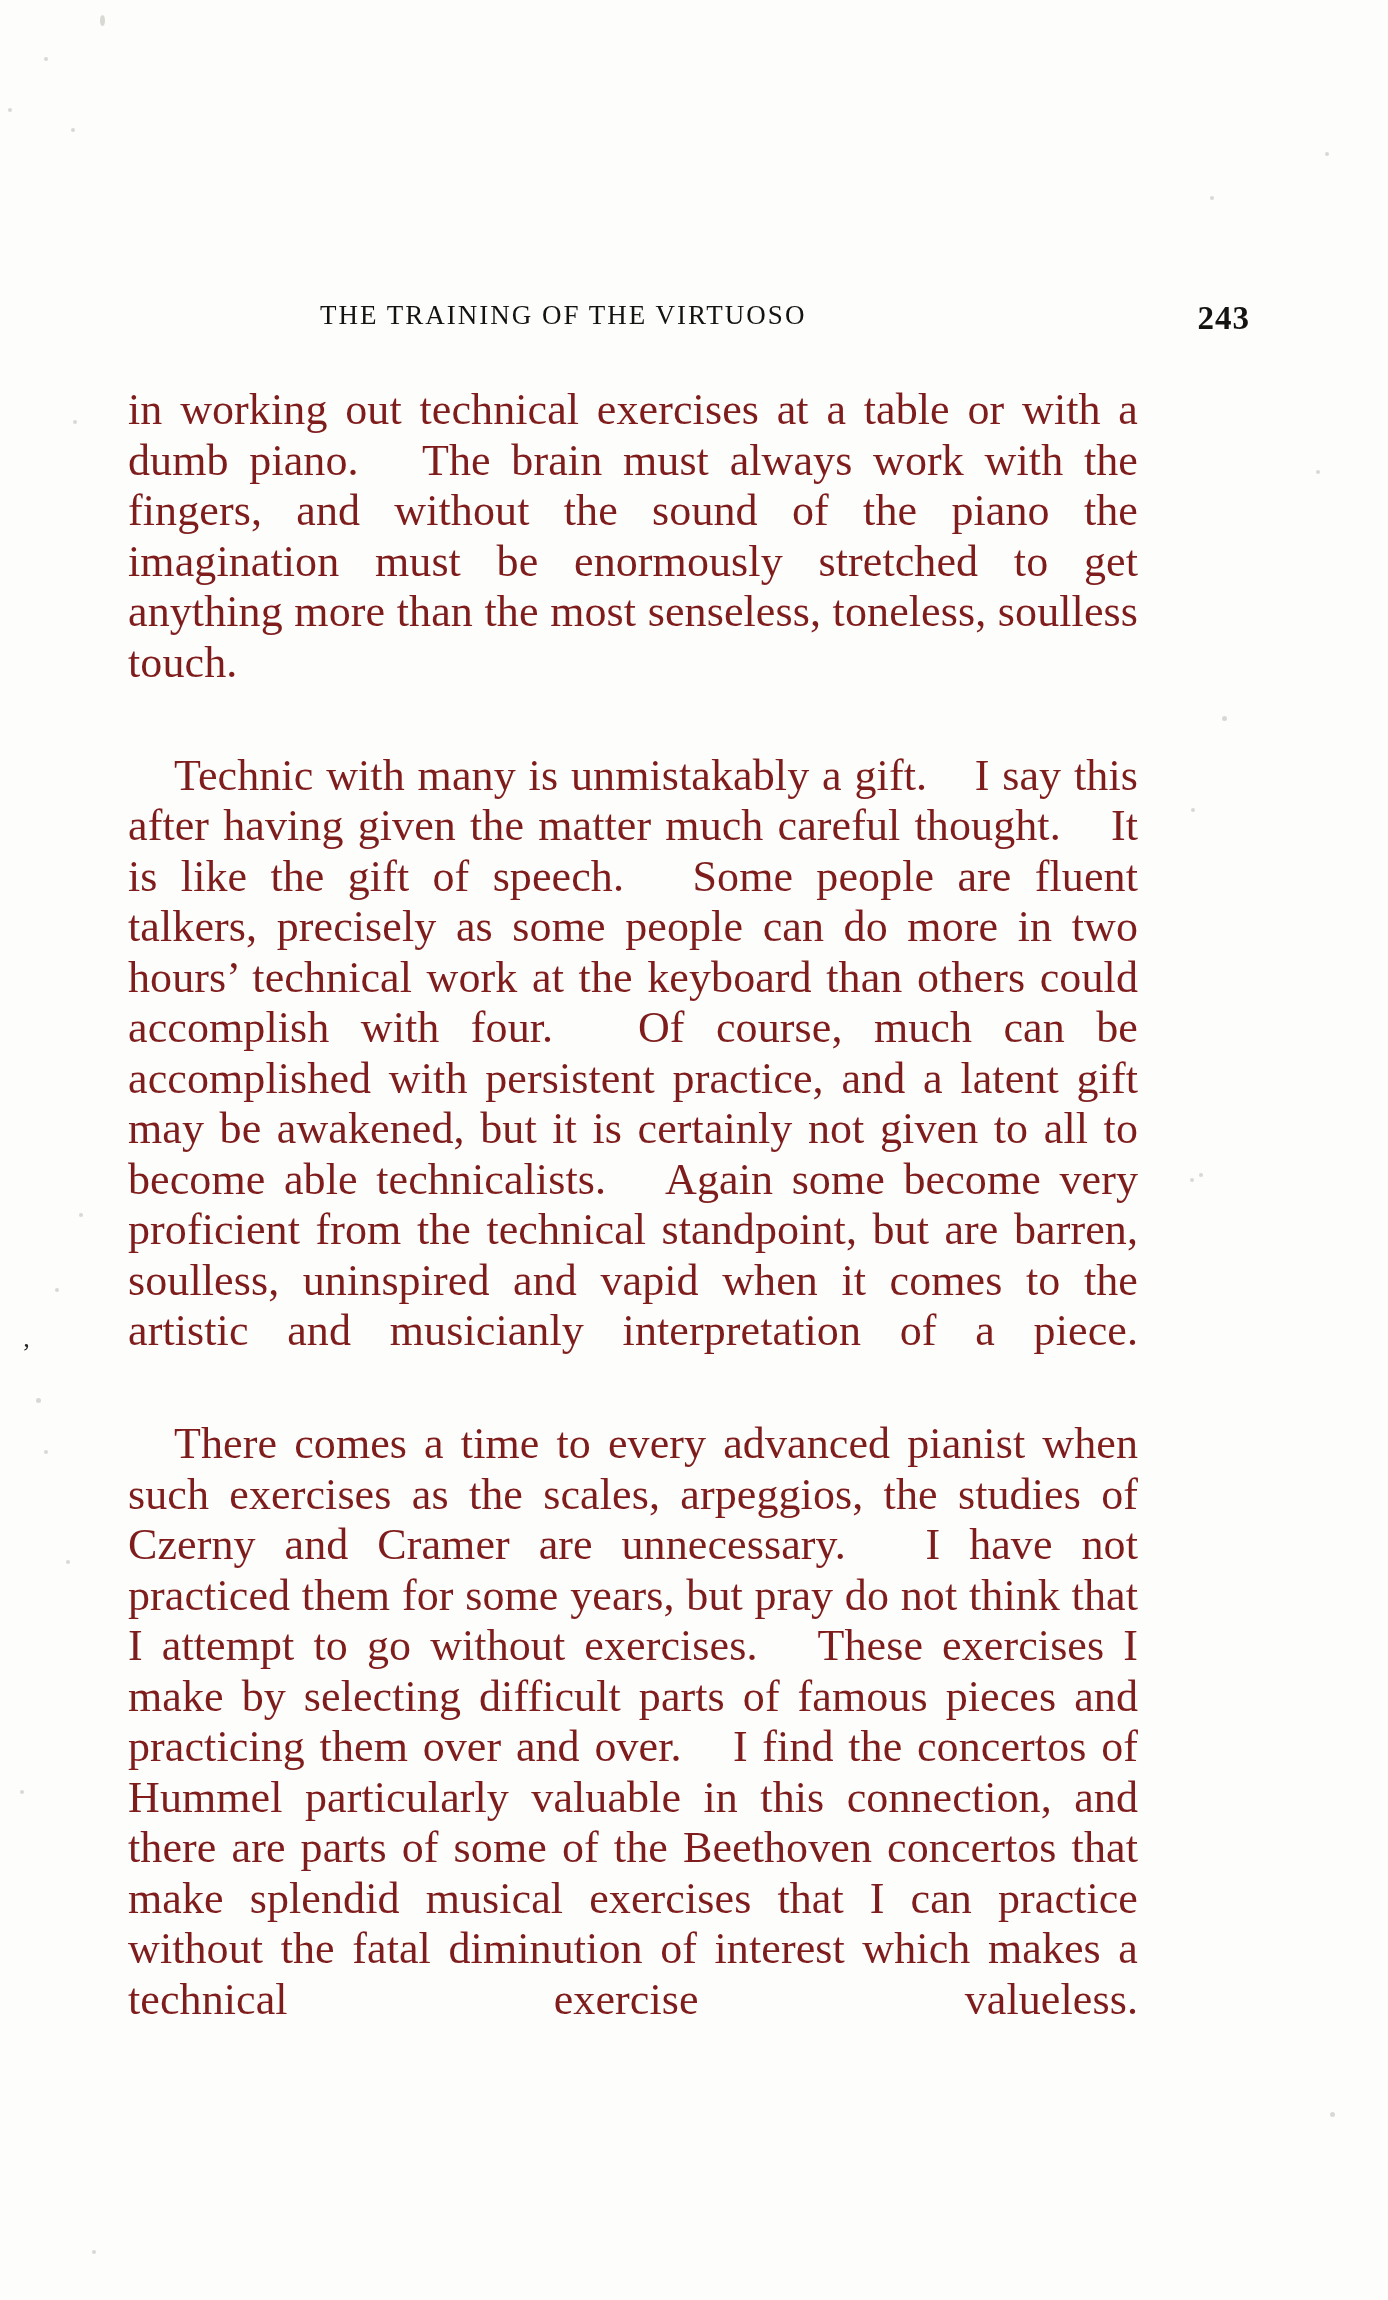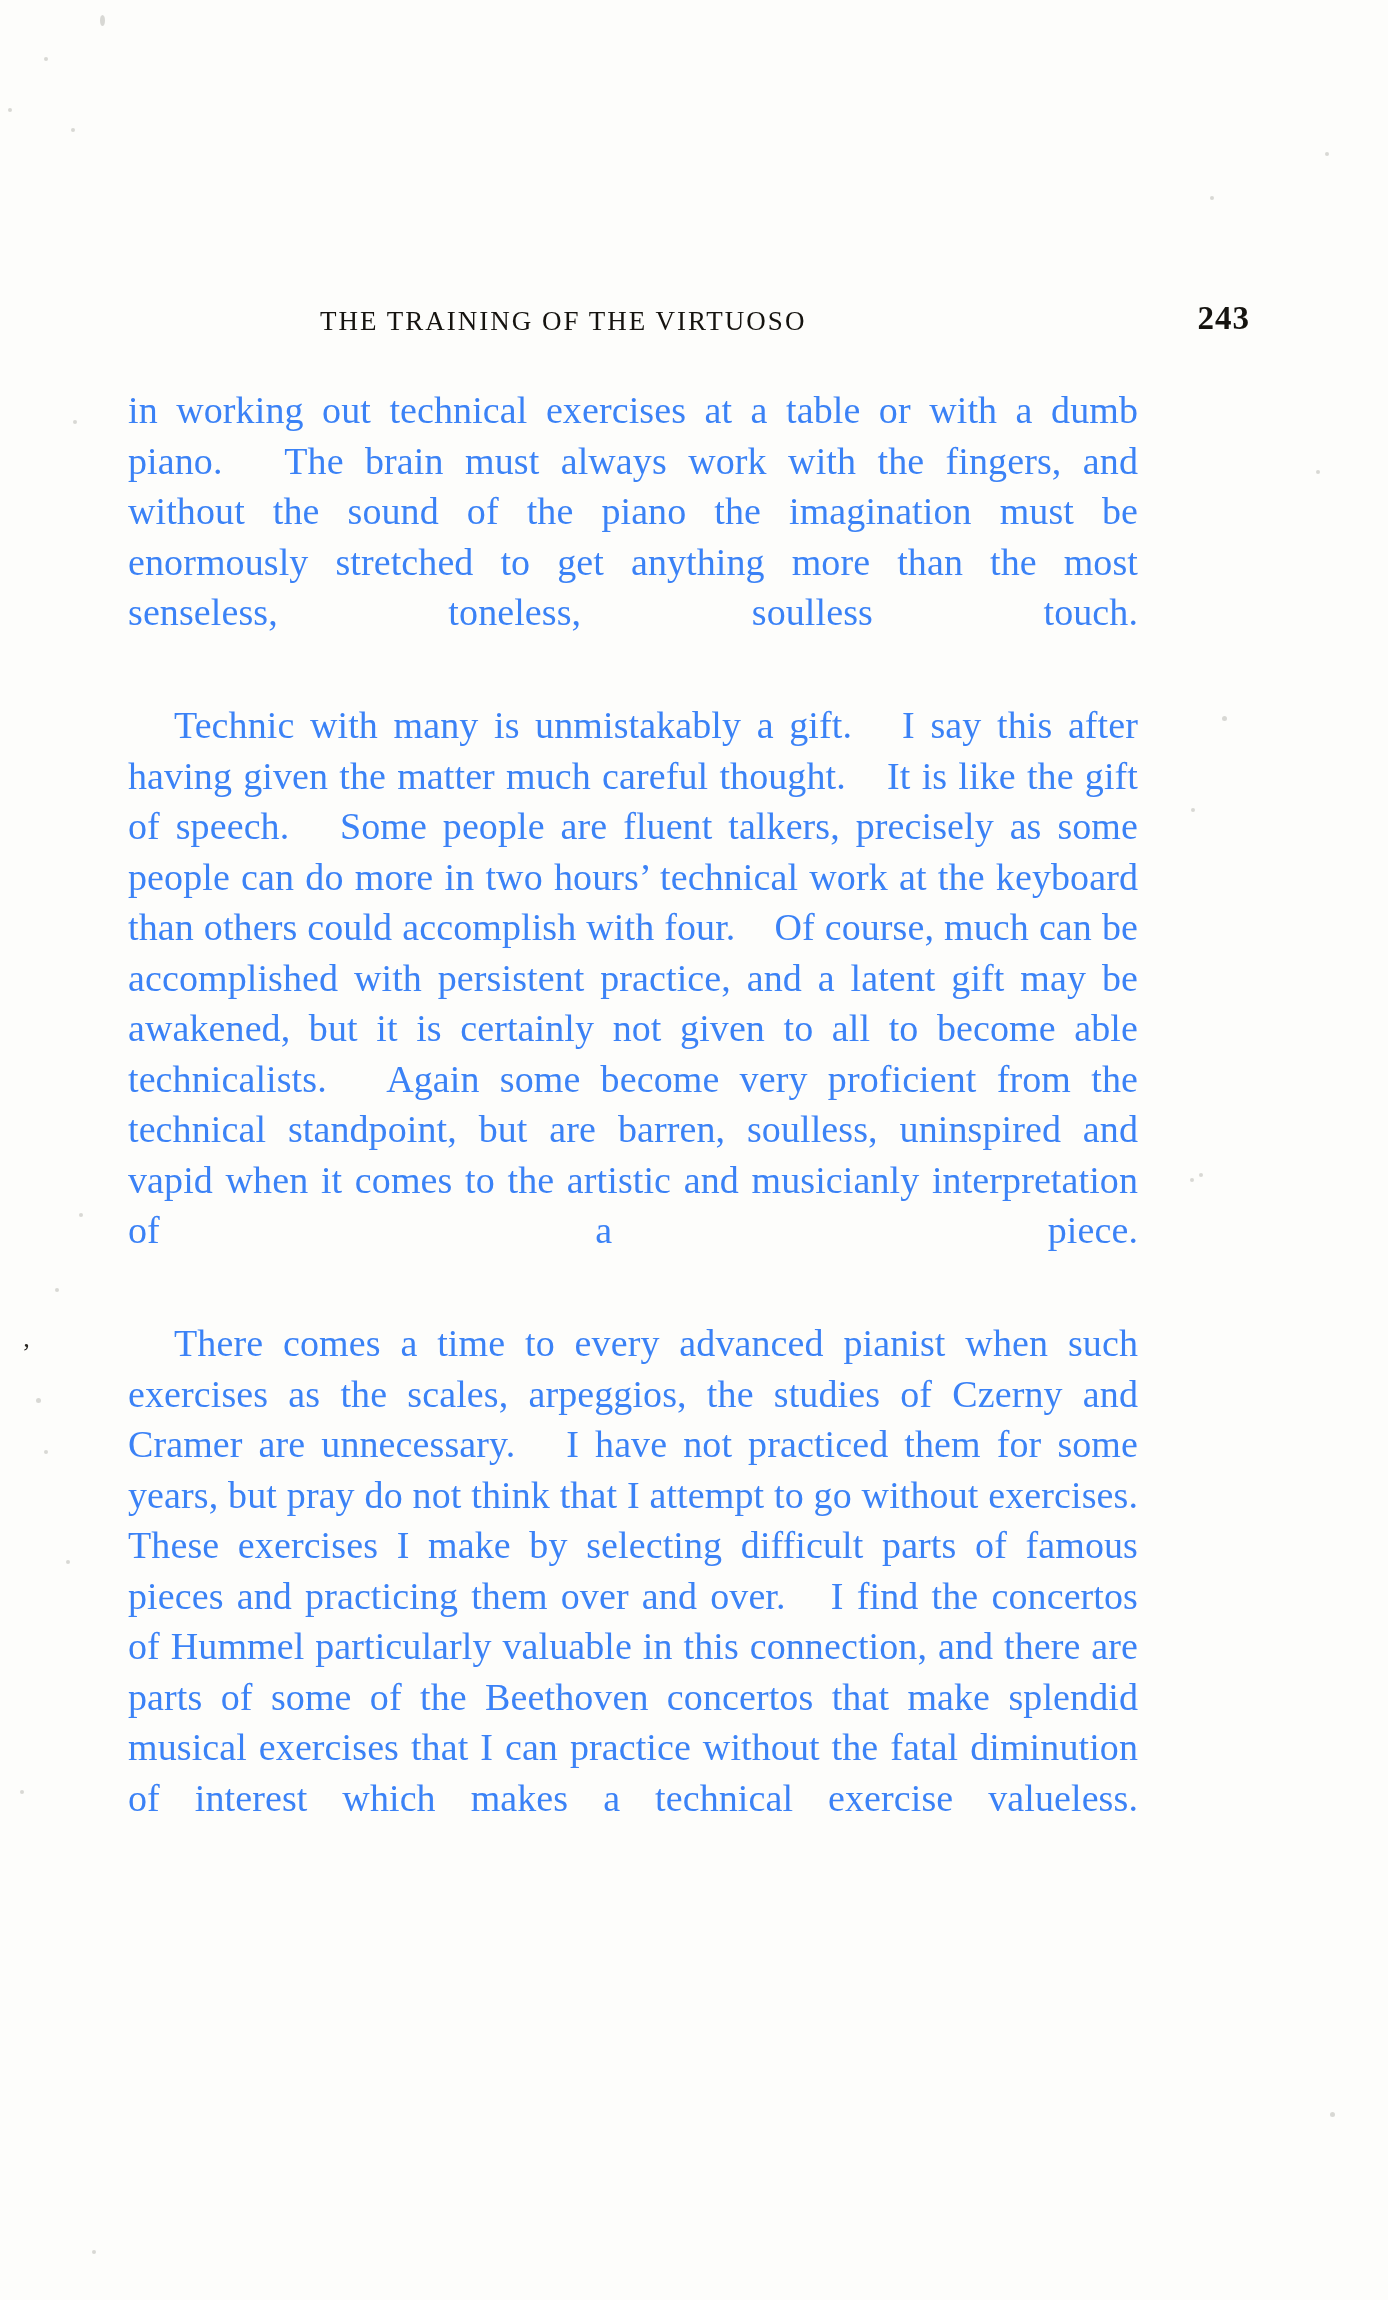--- a/index.html
+++ b/index.html
@@ -31,21 +31,21 @@
     border-radius: 50%;
     opacity: .55;
   }
 
   .header {
     position: absolute;
     top: 300px;
     left: 130px;
     width: 1130px;
     display: flex;
-    align-items: flex-end;
+    align-items: flex-start;
     justify-content: space-between;
     gap: 26px;
   }
   .running-head {
     font-family: "Liberation Serif", serif;
     font-size: 27px;
     letter-spacing: 2.0px;
     color: #15130f;
     white-space: nowrap;
     margin-left: 190px;
@@ -61,25 +61,25 @@
 
   .textblock {
     position: absolute;
     top: 385px;
     left: 128px;
     width: 1010px;
   }
 
   p.para {
     margin: 0;
-    font-size: 38px;
+    font-size: 44px;
     line-height: 50.5px;
     text-align: justify;
     text-justify: inter-word;
-    color: #3b82f6;
+    color: #7f1d1d;
     letter-spacing: 0.1px;
   }
   p.para + p.para {
     margin-top: 12px;
   }
   p.para.indent {
     text-indent: 46px;
   }
   
   p.para::after {

